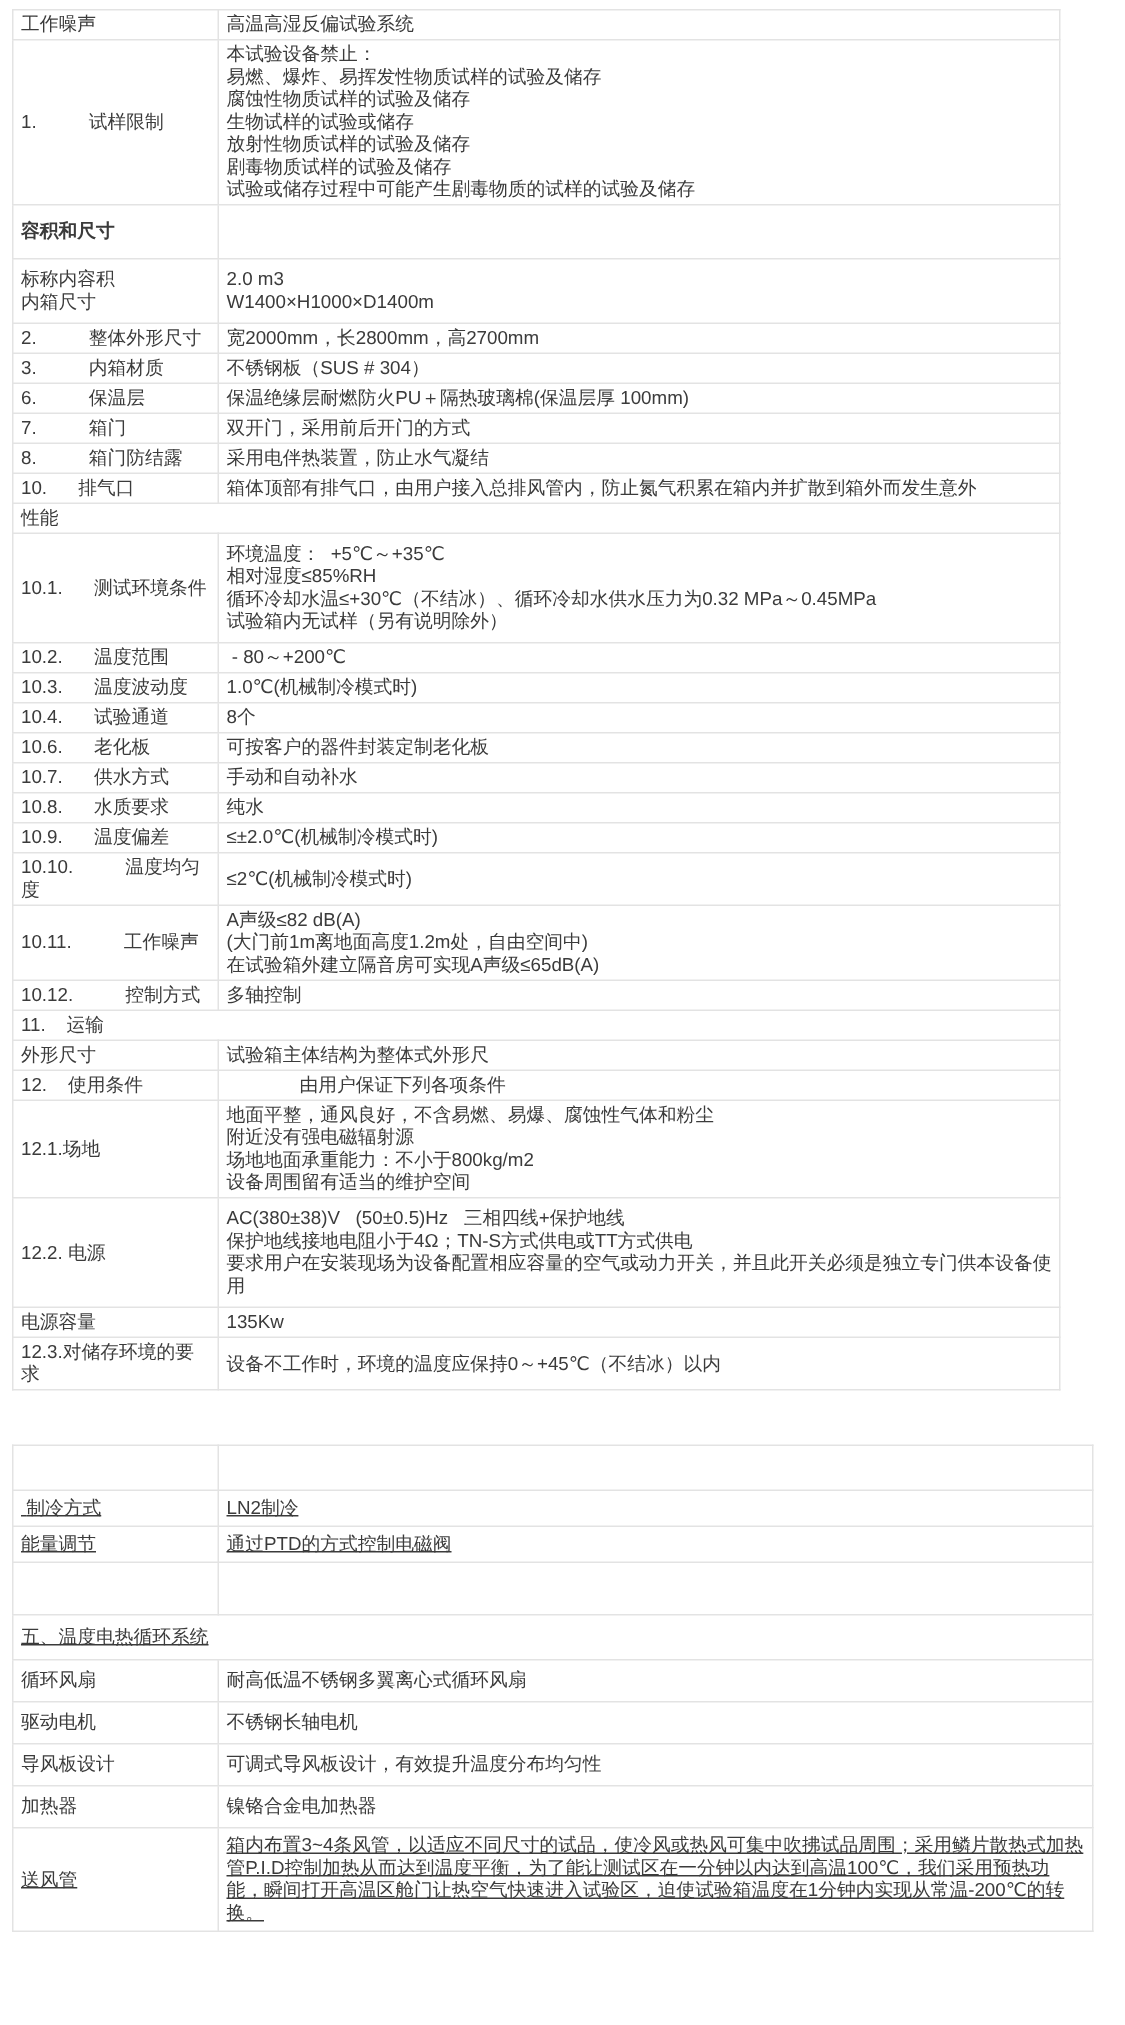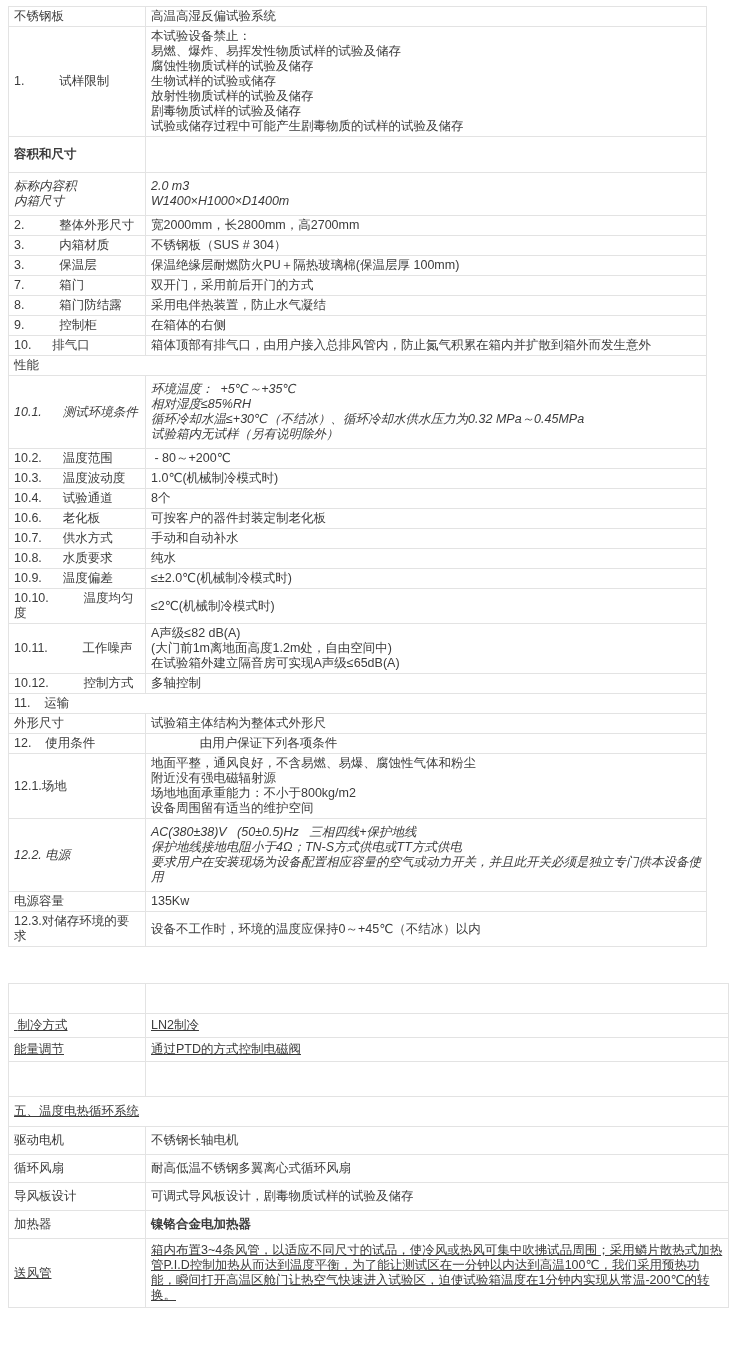--- a/index.html
+++ b/index.html
@@ -18,43 +18,43 @@
     vertical-align:middle;
     line-height:15px;
     white-space:pre-wrap;
     overflow-wrap:break-word;
     word-break:break-all;
   }
   #t1 col.c-label{width:137px;}
   #t1 col.c-value{width:561px;}
   #t2 col.c-label{width:137px;}
   #t2 col.c-value{width:583px;}
-  tr.py6 td{padding-top:6px;padding-bottom:6px;font-style:italic;}
+  tr.py6 td{padding-top:6px;padding-bottom:6px;}
   tr.py10 td{padding-top:10px;padding-bottom:10px;font-weight:bold;}
   #t2 td{padding:6px 5px;}
   #t2 tr.py4 td{padding-top:4px;padding-bottom:4px;text-decoration:underline;}
   tr.rh30{height:30px;}
   tr.rh32{height:32px;}
   tr.rh35{height:35px;}
   tr.rh25{height:30px;}
-  .bold{font-weight:bold;}
+  .bold{font-weight:normal;}
 </style>
 </head>
 <body>
 
 <div>
 
   <table id="t1" class="spec">
     <colgroup>
         <col class="c-label">
         <col class="c-value">
       </colgroup>
     <tbody>
       <tr>
-        <td>不锈钢板</td>
+        <td>工作噪声</td>
         <td>高温高湿反偏试验系统</td>
       </tr>
       <tr>
         <td>1.          试样限制</td>
         <td>本试验设备禁止：
 易燃、爆炸、易挥发性物质试样的试验及储存
 腐蚀性物质试样的试验及储存
 生物试样的试验或储存
 放射性物质试样的试验及储存
 剧毒物质试样的试验及储存
@@ -72,34 +72,30 @@
       </tr>
       <tr>
         <td>2.          整体外形尺寸</td>
         <td>宽2000mm，长2800mm，高2700mm</td>
       </tr>
       <tr>
         <td>3.          内箱材质</td>
         <td>不锈钢板（SUS # 304）</td>
       </tr>
       <tr>
-        <td>3.          保温层</td>
+        <td>6.          保温层</td>
         <td>保温绝缘层耐燃防火PU＋隔热玻璃棉(保温层厚 100mm)</td>
       </tr>
       <tr>
         <td>7.          箱门</td>
         <td>双开门，采用前后开门的方式</td>
       </tr>
       <tr>
         <td>8.          箱门防结露</td>
         <td>采用电伴热装置，防止水气凝结</td>
-      </tr>
-      <tr>
-        <td>9.          控制柜</td>
-        <td>在箱体的右侧</td>
       </tr>
       <tr>
         <td>10.      排气口</td>
         <td>箱体顶部有排气口，由用户接入总排风管内，防止氮气积累在箱内并扩散到箱外而发生意外</td>
       </tr>
       <tr>
         <td colspan="2">性能</td>
       </tr>
       <tr class="py6">
         <td>10.1.      测试环境条件</td>
@@ -204,30 +200,30 @@
         <td>通过PTD的方式控制电磁阀</td>
       </tr>
       <tr class="rh35">
         <td></td>
         <td></td>
       </tr>
       <tr class="rh25 py4">
         <td colspan="2">五、温度电热循环系统</td>
       </tr>
       <tr>
+        <td>循环风扇</td>
+        <td>耐高低温不锈钢多翼离心式循环风扇</td>
+      </tr>
+      <tr>
         <td>驱动电机</td>
         <td>不锈钢长轴电机</td>
       </tr>
       <tr>
-        <td>循环风扇</td>
-        <td>耐高低温不锈钢多翼离心式循环风扇</td>
-      </tr>
-      <tr>
         <td>导风板设计</td>
-        <td>可调式导风板设计，剧毒物质试样的试验及储存</td>
+        <td>可调式导风板设计，有效提升温度分布均匀性</td>
       </tr>
       <tr>
         <td>加热器</td>
         <td class="bold">镍铬合金电加热器</td>
       </tr>
       <tr class="py4">
         <td>送风管</td>
         <td>箱内布置3~4条风管，以适应不同尺寸的试品，使冷风或热风可集中吹拂试品周围；采用鳞片散热式加热管P.I.D控制加热从而达到温度平衡，为了能让测试区在一分钟以内达到高温100℃，我们采用预热功能，瞬间打开高温区舱门让热空气快速进入试验区，迫使试验箱温度在1分钟内实现从常温-200℃的转换。</td>
       </tr>
     </tbody>

